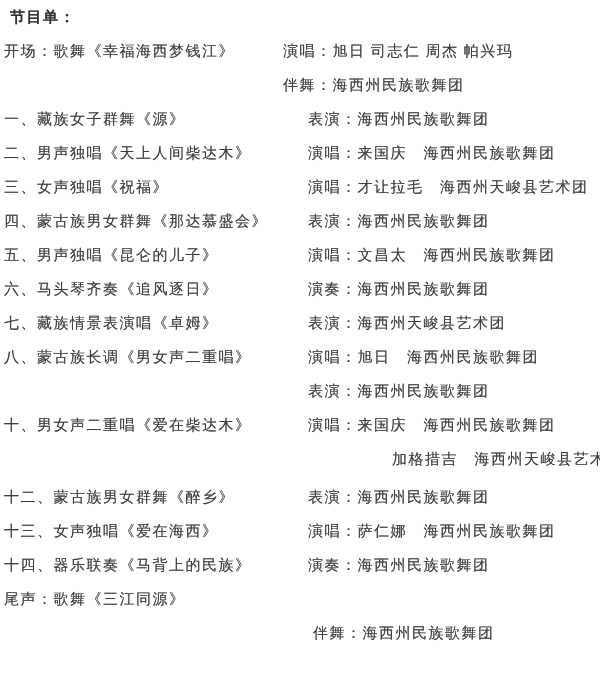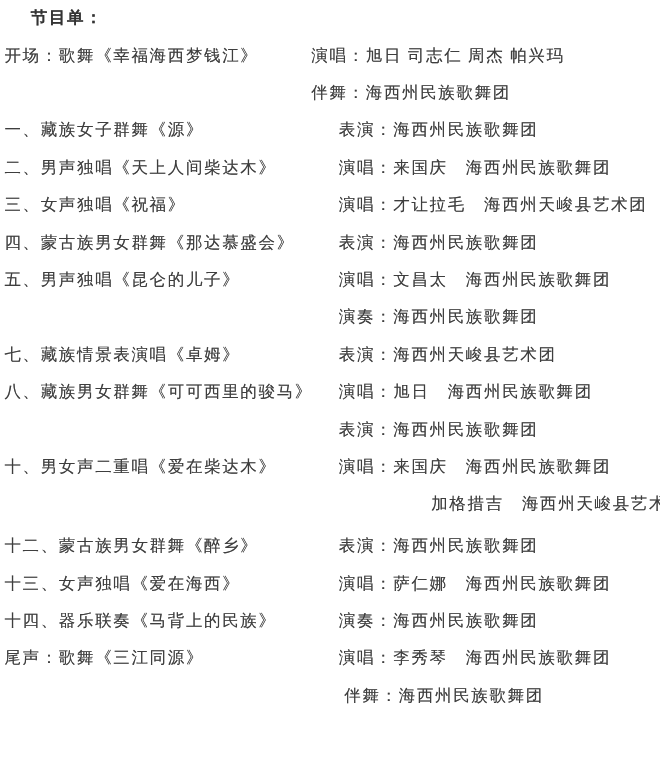--- a/index.html
+++ b/index.html
@@ -32,21 +32,21 @@
     line-height: 18px;
     letter-spacing: 1.5px;
     color: #3e3e3e;
     text-shadow: 0 0 0.5px rgba(62,62,62,0.55);
   }
   .cell.left  { left: 4px; }
   .cell.right { left: 308px; }
 
   
   .row.v-title .cell.left {
-    left: 28px;
+    left: 10px;
     font-weight: 700;
     color: #333333;
   }
   .row.v-opening .cell.right      { left: 283px; font-family: Liberation Serif, serif; }
   .row.v-cont-opening .cell.right { left: 283px; }
   .row.v-cont-name .cell.right    { left: 345px; margin-left: 47px; }
   .row.v-cont-accomp .cell.right  { left: 313px; }
 
   
   .doc .row:nth-child(15) { margin-top: 4px; }
@@ -89,30 +89,31 @@
     <span class="cell left">四、蒙古族男女群舞《那达慕盛会》</span>
     <span class="cell right">表演：海西州民族歌舞团</span>
   </div>
 
   <div class="row v-numbered">
     <span class="cell left">五、男声独唱《昆仑的儿子》</span>
     <span class="cell right">演唱：文昌太　海西州民族歌舞团</span>
   </div>
 
   <div class="row v-numbered">
+    <span class="cell left">六、马头琴齐奏《追风逐日》</span>
     <span class="cell right">演奏：海西州民族歌舞团</span>
   </div>
 
   <div class="row v-numbered">
     <span class="cell left">七、藏族情景表演唱《卓姆》</span>
     <span class="cell right">表演：海西州天峻县艺术团</span>
   </div>
 
   <div class="row v-numbered">
-    <span class="cell left">八、藏族男女群舞《可可西里的骏马》</span>
+    <span class="cell left">八、蒙古族长调《男女声二重唱》</span>
     <span class="cell right">演唱：旭日　海西州民族歌舞团</span>
   </div>
 
   <div class="row v-numbered">
     <span class="cell right">表演：海西州民族歌舞团</span>
   </div>
 
   <div class="row v-numbered">
     <span class="cell left">十、男女声二重唱《爱在柴达木》</span>
     <span class="cell right">演唱：来国庆　海西州民族歌舞团</span>
@@ -134,20 +135,19 @@
     <span class="cell left">十三、女声独唱《爱在海西》</span>
   </div>
 
   <div class="row v-numbered">
     <span class="cell left">十四、器乐联奏《马背上的民族》</span>
     <span class="cell right">演奏：海西州民族歌舞团</span>
   </div>
 
   <div class="row v-numbered">
     <span class="cell left">尾声：歌舞《三江同源》</span>
-    <span class="cell right">演唱：李秀琴　海西州民族歌舞团</span>
   </div>
 
   <div class="row v-cont-accomp">
 
     <span class="cell right">伴舞：海西州民族歌舞团</span>
   </div>
 </main>
 
 </body></html>

